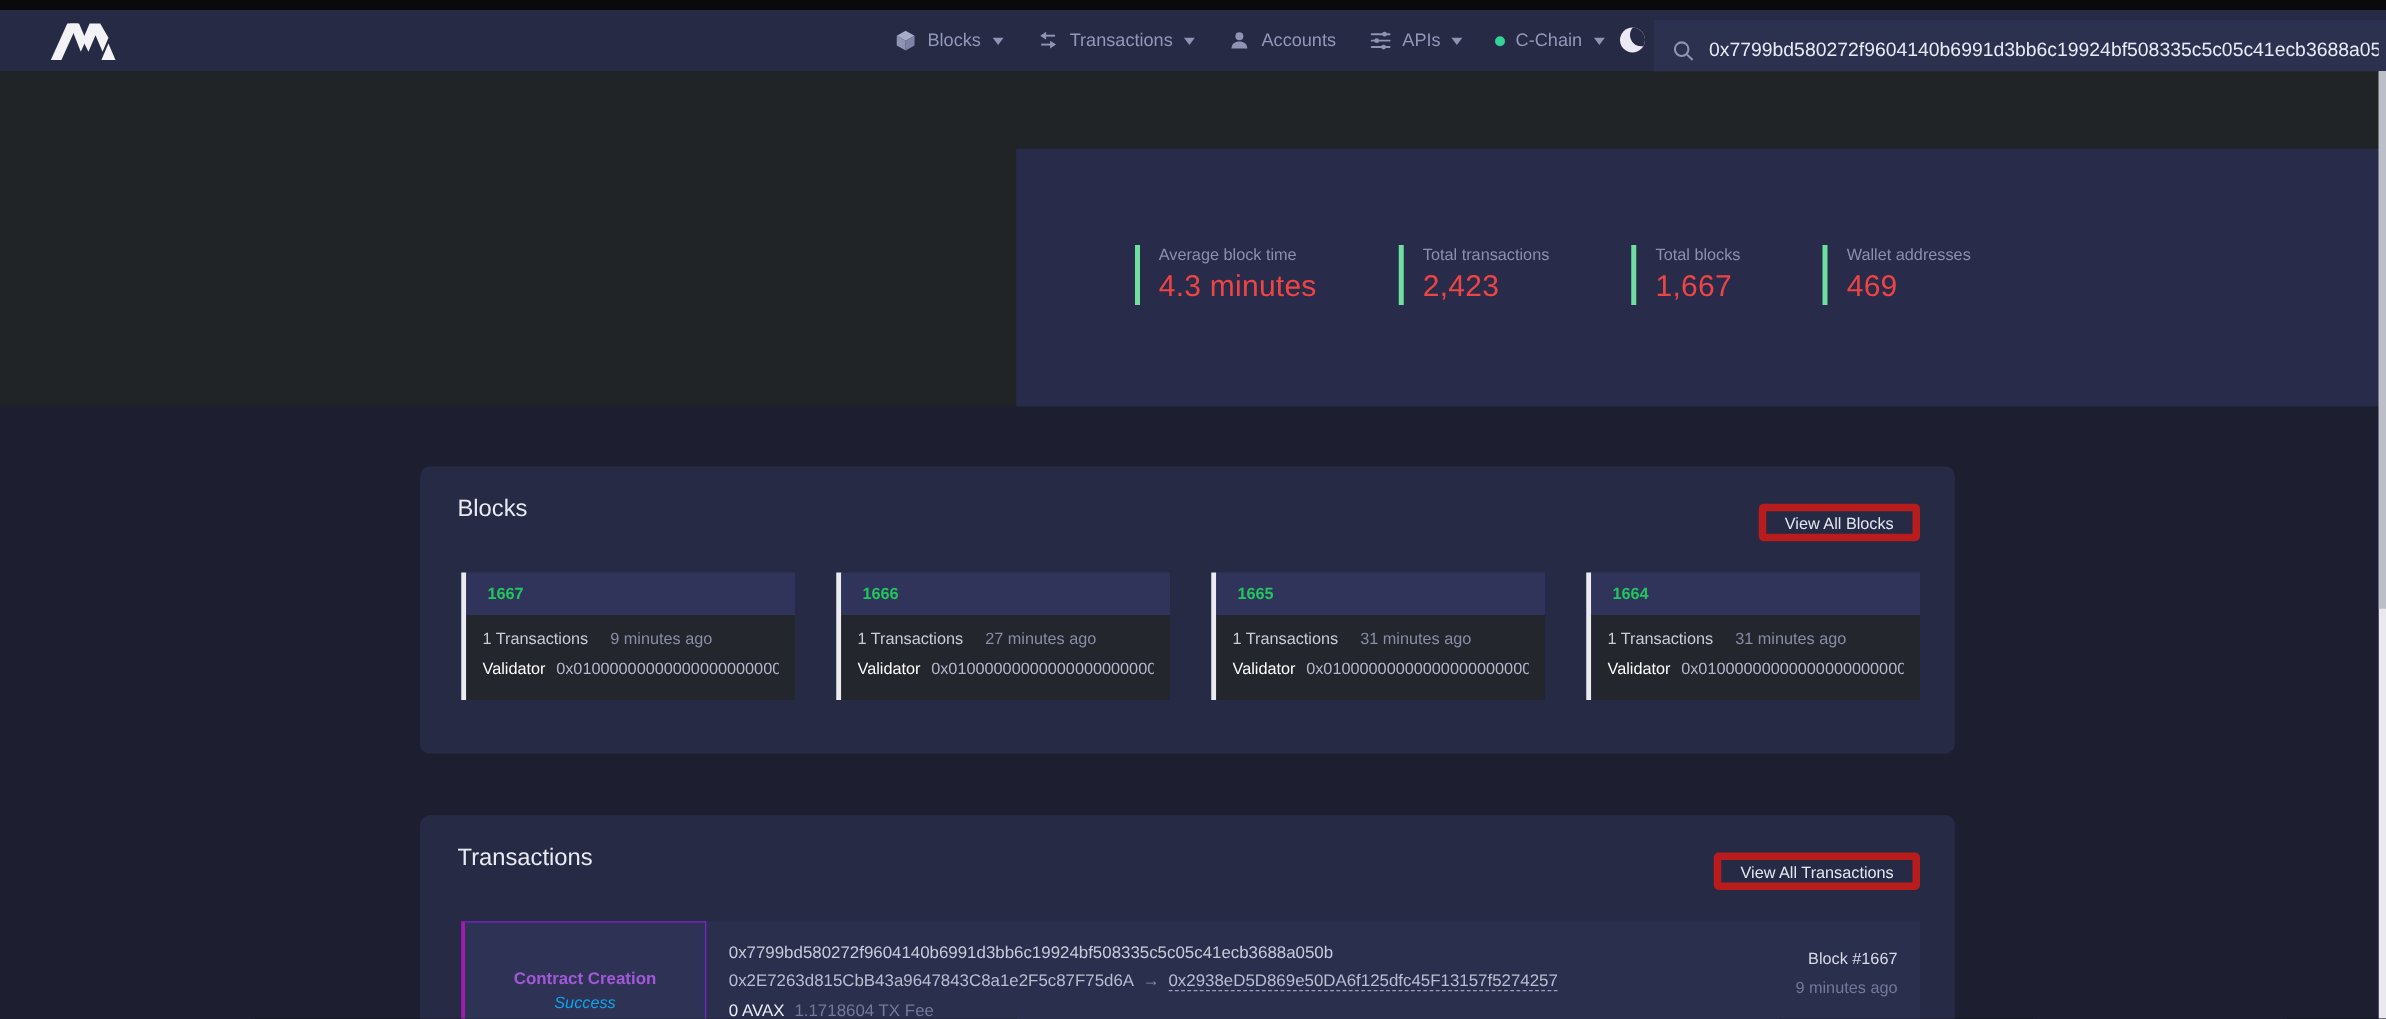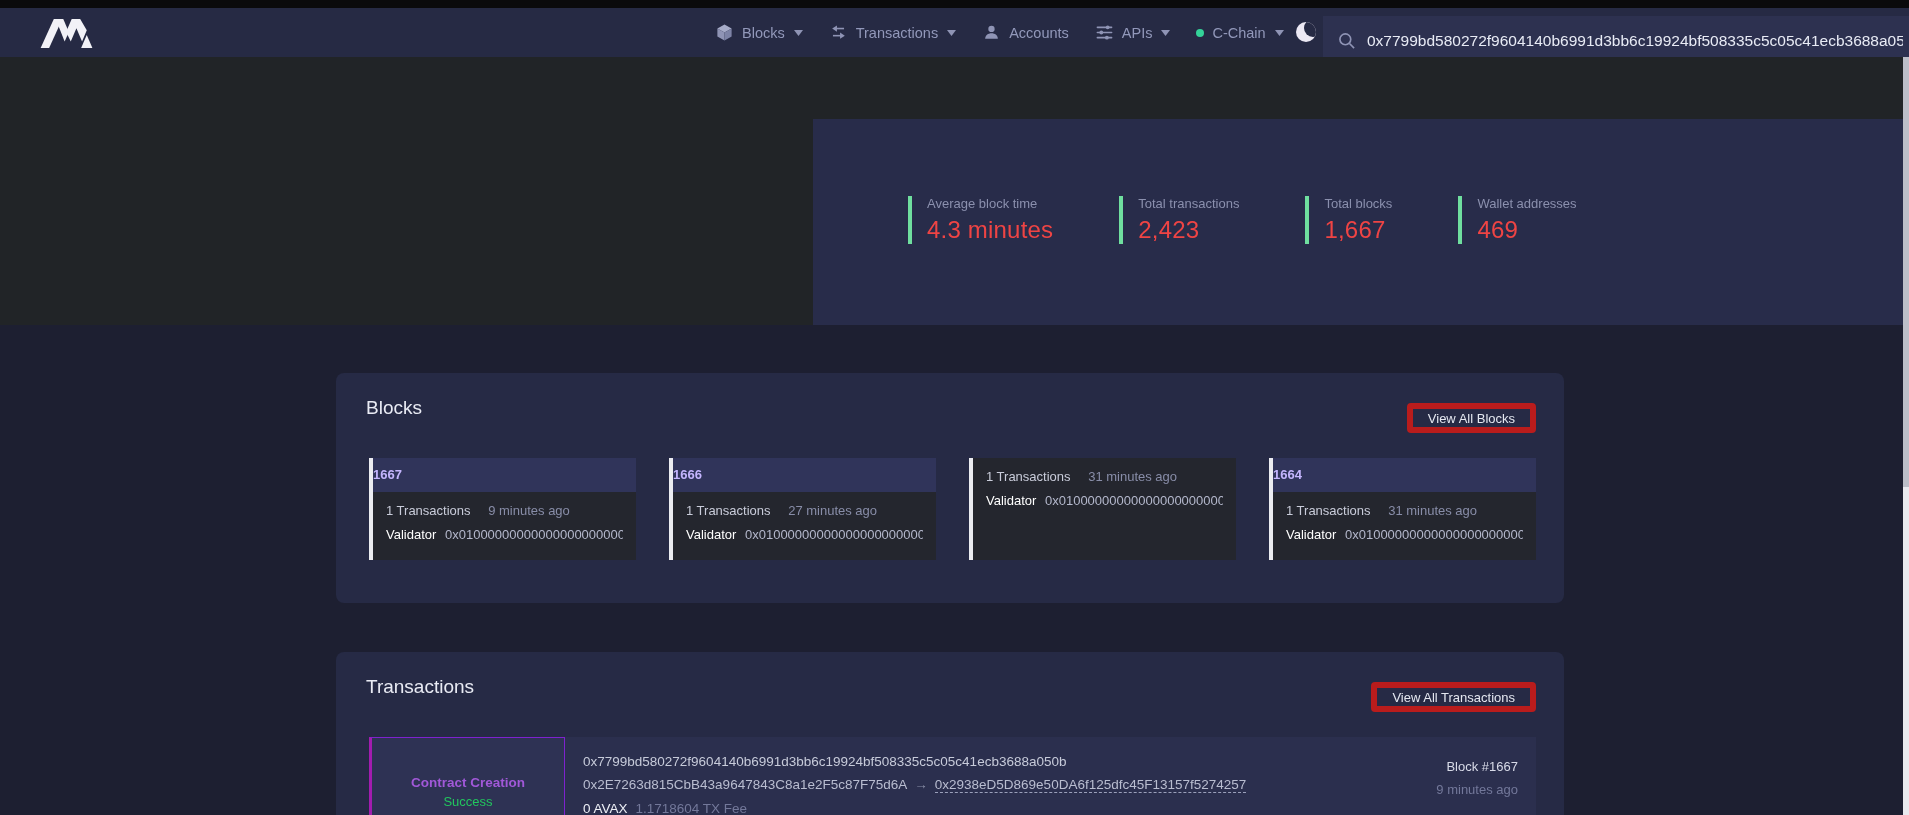--- a/index.html
+++ b/index.html
@@ -40,35 +40,35 @@
   .section-card.txs{top:652px;height:250px;}
   .section-title{position:absolute;left:30px;top:24px;color:#e9ebf4;font-size:19px;}
   .view-all-btn{position:absolute;right:28px;top:30px;height:30px;padding:0 15px;background:transparent;
     border:6px solid #b91c1c;border-radius:4px;color:#e4e7f0;font-size:13px;cursor:pointer;}
 
   
   .block-cards{position:absolute;left:33px;top:85px;display:flex;gap:33px;}
   .block-card{width:267px;height:102px;display:flex;cursor:pointer;}
   .block-bar{width:4px;background:#ebecf1;flex:0 0 auto;}
   .block-inner{flex:1;display:flex;flex-direction:column;min-width:0;}
-  .block-head{height:34px;line-height:34px;background:#30345a;color:#c4b5fd;font-size:13px;font-weight:bold;padding-left:0;}
+  .block-head{height:34px;line-height:34px;background:#30345a;color:#22c55e;font-size:13px;font-weight:bold;padding-left:17px;}
   .block-body{flex:1;background:#24262e;padding:11px 13px 0 13px;font-size:13px;}
   .block-line1{margin-bottom:9px;white-space:nowrap;}
   .block-txcount{color:#c9ccda;margin-right:14px;}
   .block-time{color:#888da8;}
   .block-line2{white-space:nowrap;overflow:hidden;}
   .validator-label{color:#ffffff;margin-right:5px;}
   .validator-addr{color:#b4b8cc;cursor:pointer;}
 
   
   .tx-row{position:absolute;left:33px;top:85px;width:1167px;height:110px;background:#2b2f4e;display:flex;}
   .tx-type-cell{width:196px;flex:0 0 auto;display:flex;flex-direction:column;align-items:center;justify-content:center;
     background:#2e3254;border:1px solid #7e22ce;border-left:3px solid #a21caf;}
   .tx-type{color:#a158d8;font-size:13.5px;font-weight:bold;margin-bottom:4px;}
-  .tx-status{color:#22c55e;font-size:13px;}
+  .tx-status{color:#0ea5e9;font-size:13px;font-style:italic;}
   .tx-main{padding:17px 0 0 18px;font-size:13.5px;min-width:0;}
   .tx-hash{color:#c7cbda;margin-bottom:8px;cursor:pointer;}
   .tx-route{margin-bottom:9px;white-space:nowrap;}
   .tx-from{color:#b9bdd0;}
   .tx-arrow{color:#8a8fa8;margin:0 7px;}
   .tx-to{color:#b9bdd0;border-bottom:1px dashed #9ba0bb;cursor:pointer;}
   .tx-amount{color:#eceef5;font-weight:400;margin-right:8px;}
   .tx-fee{color:#73789a;}
   .tx-right{margin-left:auto;padding:22px 18px 0 0;text-align:right;font-size:13px;white-space:nowrap;}
   .tx-block{color:#d8dbe8;margin-bottom:8px;cursor:pointer;}
@@ -241,20 +241,21 @@
               <span class="validator-label">Validator</span>
               <span class="validator-addr">0x0100000000000000000000000...</span>
             </div>
           </div>
         </div>
       </div>
 
       <div class="block-card">
         <div class="block-bar"></div>
         <div class="block-inner">
+          <div class="block-head">1665</div>
           <div class="block-body">
             <div class="block-line1">
               <span class="block-txcount">1 Transactions</span>
               <span class="block-time">31 minutes ago</span>
             </div>
             <div class="block-line2">
               <span class="validator-label">Validator</span>
               <span class="validator-addr">0x0100000000000000000000000...</span>
             </div>
           </div>

